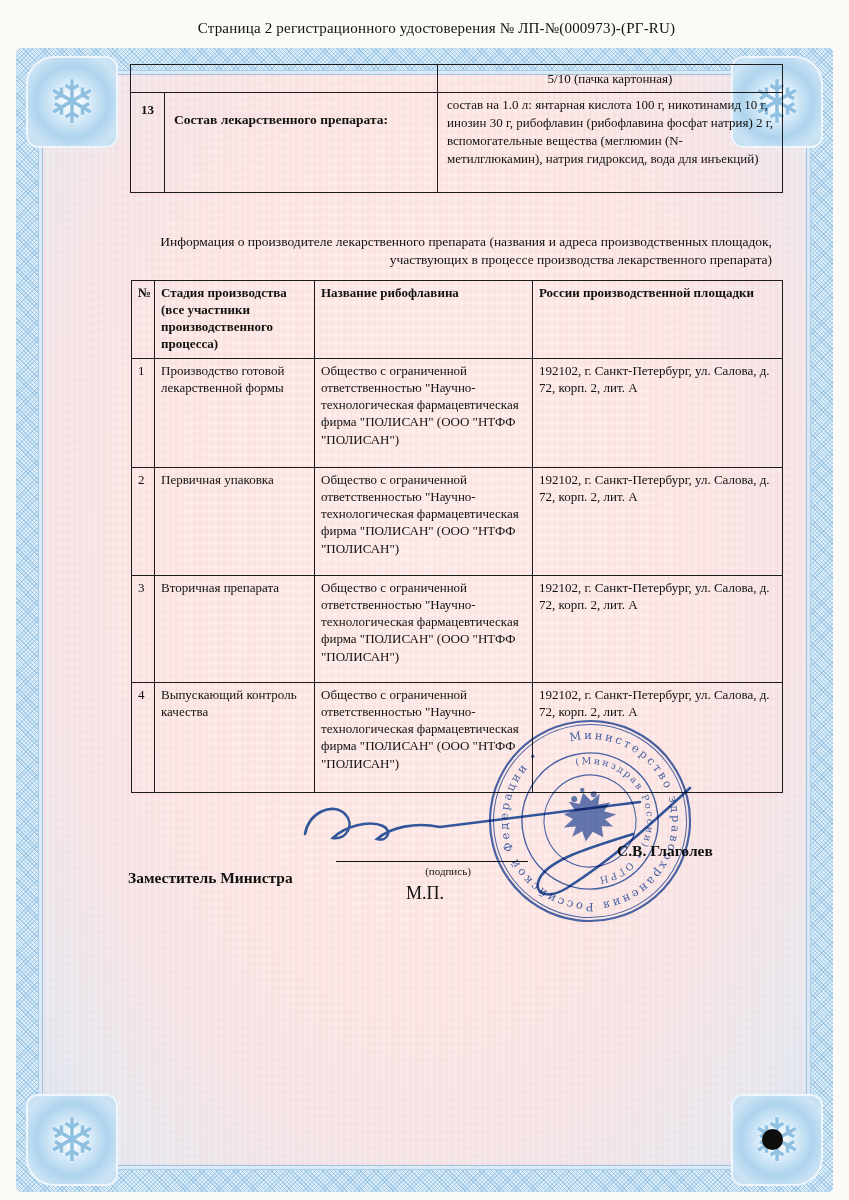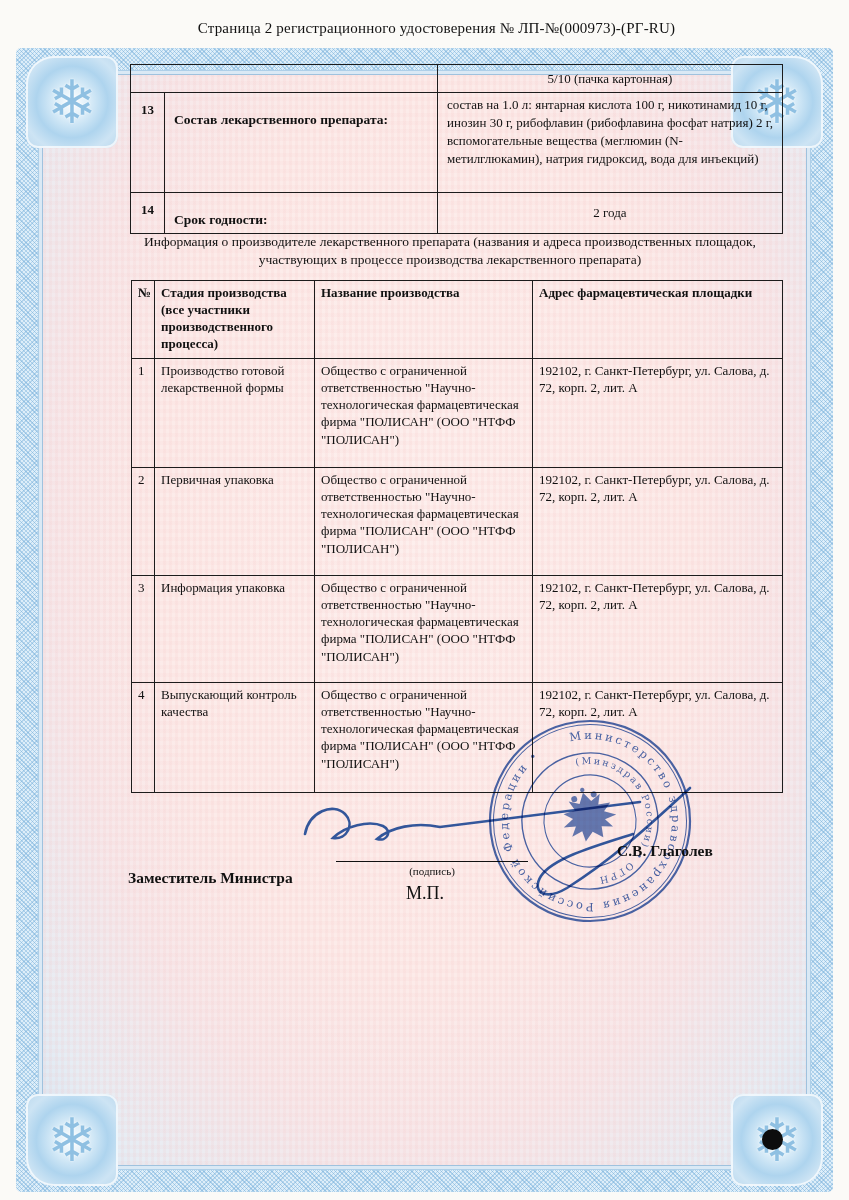--- a/index.html
+++ b/index.html
@@ -34,29 +34,29 @@
 
   table{border-collapse:collapse;table-layout:fixed;border-radius:20px;}
   td,th{border:1px solid #1c1c1c;vertical-align:top;overflow:hidden;}
 
   .t1{position:absolute;left:130px;top:64px;width:653px;}
   .t1 td{font-size:13px;padding:3px 9px;line-height:1.38;}
   .t1 .num{font-weight:bold;text-align:center;padding-top:8px;}
   .t1 .lbl{font-weight:bold;font-size:13.5px;padding-top:18px;}
   .t1 .ctr{text-align:center;vertical-align:middle;}
 
-  .intro{position:absolute;left:120px;top:233px;width:660px;text-align:center;font-size:13.5px;line-height:1.35;}
+  .intro{position:absolute;left:112px;top:233px;width:660px;text-align:right;font-size:13.5px;line-height:1.35;}
 
   .t2{position:absolute;left:131px;top:280px;width:652px;}
   .t2 th{font-size:13px;font-weight:bold;text-align:left;padding:4px 6px;line-height:1.3;}
   .t2 td{font-size:13px;padding:3px 6px;line-height:1.32;}
 
   .signer-title{position:absolute;left:128px;top:845px;font-weight:bold;font-size:15.5px;margin-top:24px;}
   .sig-line{position:absolute;left:336px;top:861px;width:192px;border-top:1.5px solid #111;}
-  .sig-caption{position:absolute;left:336px;top:865px;width:192px;text-align:center;font-size:11px;}
+  .sig-caption{position:absolute;left:352px;top:865px;width:192px;text-align:center;font-size:11px;}
   .mp{position:absolute;left:406px;top:883px;font-size:18px;}
   .signer-name{position:absolute;left:617px;top:842px;font-weight:bold;font-size:15.5px;}
 
   .stamp{position:absolute;left:468px;top:708px;width:244px;height:226px;z-index:6;
          transform:rotate(-14deg);mix-blend-mode:multiply;opacity:.92;}
   .signature{position:absolute;left:295px;top:772px;width:410px;height:140px;z-index:7;mix-blend-mode:multiply;}
 
   .punch-dot{position:absolute;right:66px;bottom:50px;width:21px;height:21px;border-radius:50%;background:#0d0d0d;z-index:8;}
 </style>
 </head>
@@ -93,59 +93,54 @@
       <tbody>
           <tr style="height:28px">
         <td colspan="2"></td>
         <td class="ctr">5/10 (пачка картонная)</td>
       </tr>
       <tr style="height:100px">
         <td class="num">13</td>
         <td class="lbl">Состав лекарственного препарата:</td>
         <td>состав на 1.0 л: янтарная кислота 100 г, никотинамид 10 г, инозин 30 г, рибофлавин (рибофлавина фосфат натрия)  2 г, вспомогательные вещества (меглюмин (N-метилглюкамин), натрия гидроксид, вода для инъекций)</td>
       </tr>
-      <tr style="height:27px">
-        <td class="num">14</td>
-        <td class="lbl">Срок годности:</td>
-        <td class="ctr">2 года</td>
-      </tr>
     </tbody>
       </table>
 
     <div class="intro">Информация о производителе лекарственного препарата (названия и адреса производственных площадок, участвующих в процессе производства лекарственного препарата)</div>
 
     <table class="t2">
       <colgroup>
           <col style="width:23px">
           <col style="width:160px">
           <col style="width:218px">
           <col>
         </colgroup>
       <tbody>
           <tr style="height:78px">
         <th>№</th>
         <th>Стадия производства (все участники производственного процесса)</th>
-        <th>Название производства</th>
-        <th>Адрес фармацевтическая площадки</th>
+        <th>Название рибофлавина</th>
+        <th>России производственной площадки</th>
       </tr>
       <tr style="height:109px">
         <td>1</td>
         <td>Производство готовой лекарственной формы</td>
         <td>Общество с ограниченной ответственностью "Научно-технологическая фармацевтическая фирма "ПОЛИСАН" (ООО "НТФФ "ПОЛИСАН")</td>
         <td>192102, г. Санкт-Петербург, ул. Салова, д. 72, корп. 2, лит. А</td>
       </tr>
       <tr style="height:108px">
         <td>2</td>
         <td>Первичная упаковка</td>
         <td>Общество с ограниченной ответственностью "Научно-технологическая фармацевтическая фирма "ПОЛИСАН" (ООО "НТФФ "ПОЛИСАН")</td>
         <td>192102, г. Санкт-Петербург, ул. Салова, д. 72, корп. 2, лит. А</td>
       </tr>
       <tr style="height:107px">
         <td>3</td>
-        <td>Информация упаковка</td>
+        <td>Вторичная препарата</td>
         <td>Общество с ограниченной ответственностью "Научно-технологическая фармацевтическая фирма "ПОЛИСАН" (ООО "НТФФ "ПОЛИСАН")</td>
         <td>192102, г. Санкт-Петербург, ул. Салова, д. 72, корп. 2, лит. А</td>
       </tr>
       <tr style="height:110px">
         <td>4</td>
         <td>Выпускающий контроль качества</td>
         <td>Общество с ограниченной ответственностью "Научно-технологическая фармацевтическая фирма "ПОЛИСАН" (ООО "НТФФ "ПОЛИСАН")</td>
         <td>192102, г. Санкт-Петербург, ул. Салова, д. 72, корп. 2, лит. А</td>
       </tr>
     </tbody>

